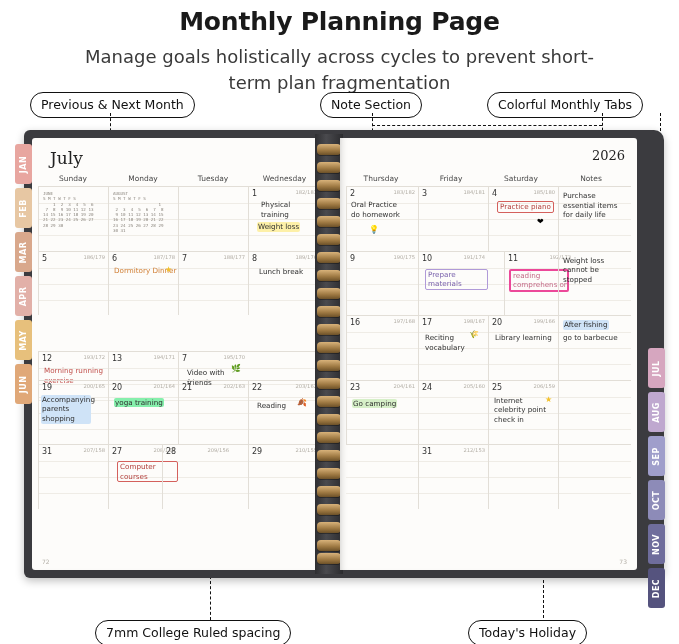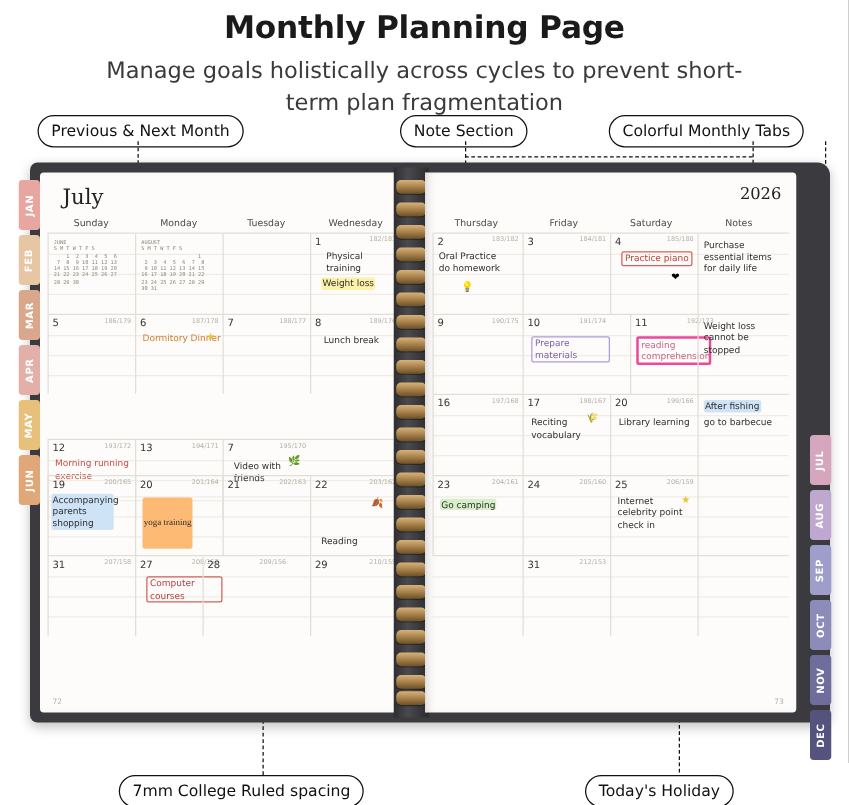--- a/index.html
+++ b/index.html
@@ -115,21 +115,21 @@
   }
   .daynum { position:absolute; left:3px; top:2px; font-size:8px; color:#333; }
   .wknum { position:absolute; right:3px; top:2px; font-size:5.2px; color:#b3aea6; }
   .note {
     position:absolute; font-size: 7.2px; color:#2f2f2f; line-height: 1.35;
     font-family: "DejaVu Sans", sans-serif; white-space:pre-line;
   }
   .hl-yellow { background:#fdf0a8; padding:0 1px; border-radius:2px; }
   .hl-blue { background:#cfe3f7; padding:0 1px; border-radius:2px; }
   .hl-green { background:#d6efc8; padding:0 1px; border-radius:2px; }
-  .hl-orange { background:#fdba74; padding:16px 1px; border-radius:2px;font-family:Liberation Serif, serif; }
+  .hl-orange { background:#86efac; padding:0 1px; border-radius:2px; }
   .box-red { border:1px solid #d4605c; padding:0 2px; border-radius:2px; color:#b2403d;}
   .box-pink { border:2px solid #ec4899; padding:0 2px; border-radius:2px; color:#c46a87;}
   .box-purple { border:1px solid #b09ad8; padding:0 2px; border-radius:2px; color:#7a62ac;}
   .ink-red { color:#c1504c; }
   .ink-orange { color:#d07d32; }
   .star { color:#f3c02a; font-size:8px; }
   .emoji { font-size:8px; }
 
   .minical {
     position:absolute; font-size: 4.2px; color:#8a857d; line-height:1.25;
@@ -316,21 +316,21 @@
           <div class="wknum">201/164</div>
           <div class="note hl-orange" style="left:5px; top:17px;">yoga training</div>
         </div>
         <div class="cell" style="left:140px;width:70px;">
           <div class="daynum">21</div>
           <div class="wknum">202/163</div>
         </div>
         <div class="cell" style="left:210px;width:72px;">
           <div class="daynum">22</div>
           <div class="wknum">203/162</div>
-          <div class="note" style="left:8px; top:20px;margin-top:27px;">Reading</div>
+          <div class="note" style="left:8px; top:20px;">Reading</div>
           <span class="emoji" style="position:absolute; left:48px; top:17px;">🍂</span>
         </div>
       </div>
 
       <div class="row" style="top:258px;">
         <div class="rlines">
             <i style="top:16px"></i>
             <i style="top:32px"></i>
             <i style="top:48px"></i>
           </div>

